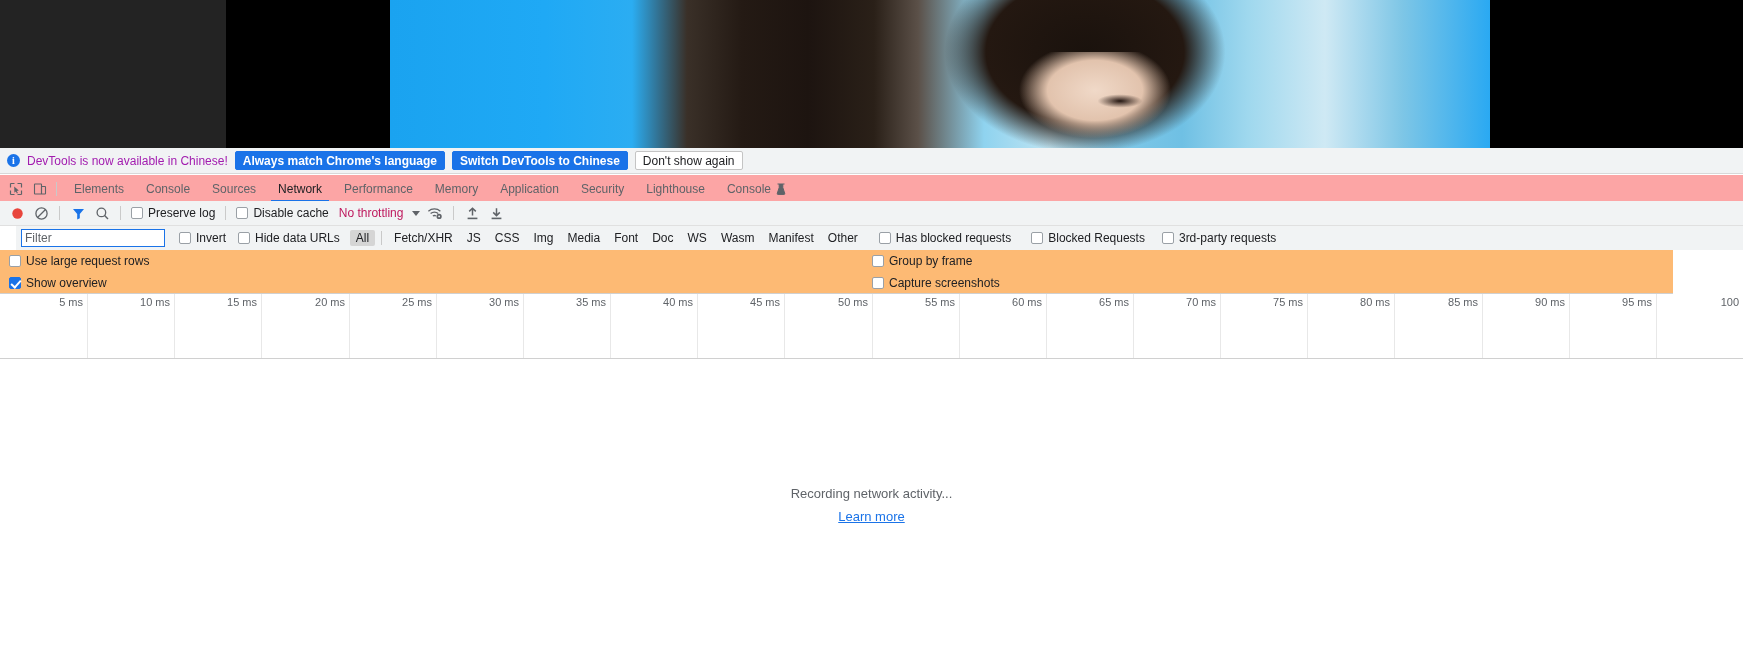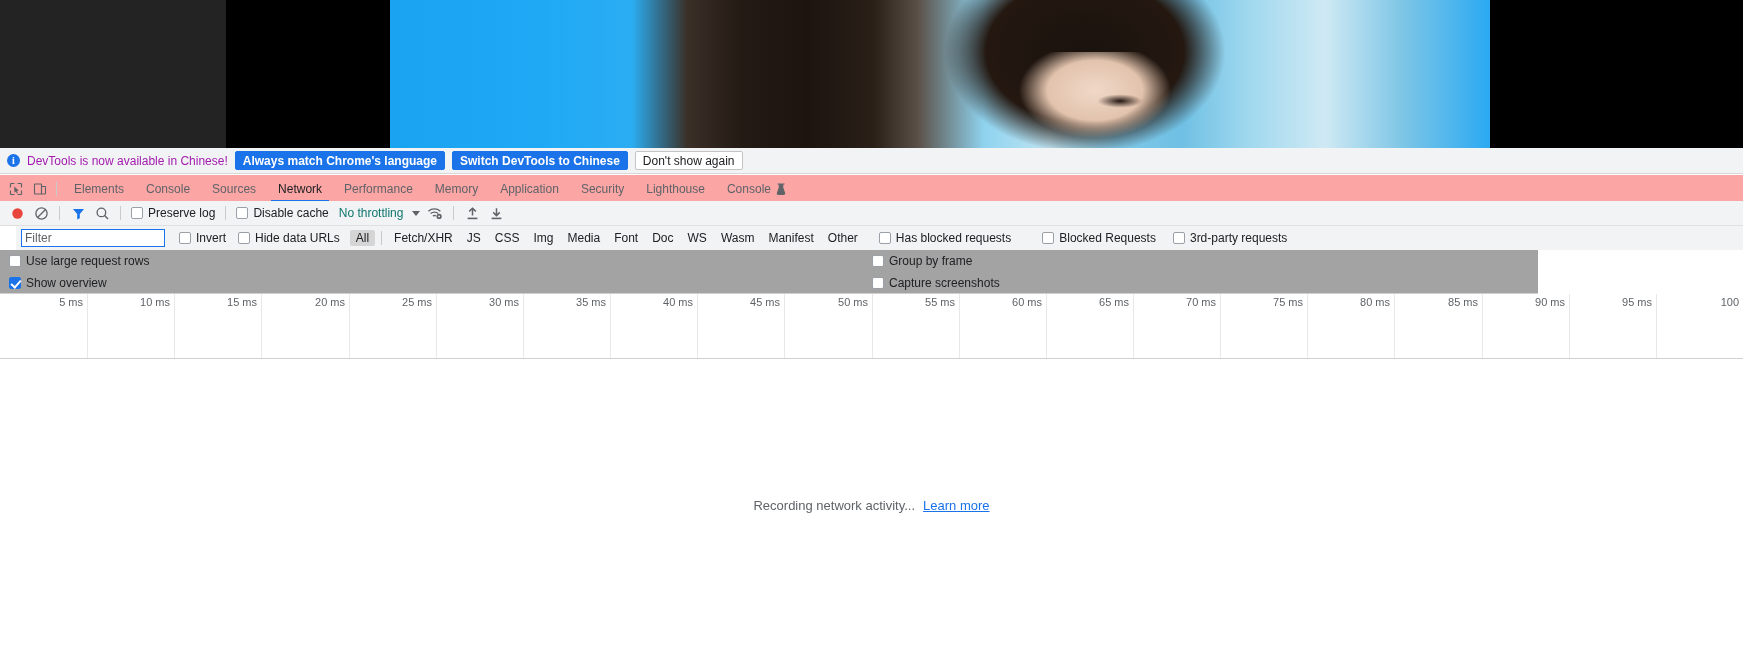--- a/index.html
+++ b/index.html
@@ -153,21 +153,21 @@
     border: 1px solid #9aa0a6; border-radius: 2px;
     background: #fff; flex: 0 0 auto; position: relative;
   }
   .cb.checked { background: #1a73e8; border-color: #1a73e8; }
   .cb.checked::after {
     content: ''; position: absolute;
     left: 3px; top: 0px; width: 4px; height: 8px;
     border: solid #fff; border-width: 0 2px 2px 0;
     transform: rotate(42deg);
   }
-  .throttle-label { font-size: 12px; color: #0f766e; margin-left: 6px; white-space: nowrap; }
+  .throttle-label { font-size: 12px; color: #be185d; margin-left: 6px; white-space: nowrap; }
   .caret {
     width: 0; height: 0; margin-left: 9px; margin-right: 3px;
     border-left: 4px solid transparent; border-right: 4px solid transparent;
     border-top: 5px solid #5f6368; cursor: pointer;
   }
 
   
   .filter-row {
     position: absolute; left: 16px; top: 226px;
     width: 1743px; height: 24px;
@@ -188,22 +188,22 @@
     font-size: 12px; color: #202124;
     padding: 1px 6px; border-radius: 2px;
     cursor: pointer; white-space: nowrap; margin: 0 1px;
   }
   .chip.selected { background: #d5d5d5; }
   .chip-sep { width: 1px; height: 14px; background: #c9c9c9; margin: 0 5px; }
 
   
   .settings-pane {
     position: absolute; left: 0; top: 250px;
-    width: 1538px; height: 44px;
-    background: #a3a3a3;
+    width: 1673px; height: 44px;
+    background: #fdba74;
     border-bottom: 1px solid #d0d0d0;
   }
   .sp-col-left { position: absolute; left: 5px; top: 0; }
   .sp-col-right { position: absolute; left: 868px; top: 0; }
   .sp-row { height: 22px; display: flex; align-items: center; }
 
   
   .overview {
     position: absolute; left: 0; top: 294px;
     width: 1743px; height: 65px;
@@ -221,21 +221,21 @@
     font-size: 11px; color: #5f6368;
     text-align: right; transform: translateX(-100%);
     padding-right: 4px; white-space: nowrap;
   }
 
   
   .empty-pane {
     position: absolute; left: 0; top: 359px;
     width: 1743px; height: 292px;
     background: #ffffff;
-    display: flex; flex-direction: row;
+    display: flex; flex-direction: column;
     align-items: center; justify-content: center;
     gap: 8px;
   }
   .empty-title { font-size: 13px; color: #5f6368; }
   .empty-sub { font-size: 13px; color: #5f6368; }
   .empty-sub b { color: #202124; font-weight: bold; }
   .empty-link {
     font-size: 13px; color: #1a73e8;
     text-decoration: underline; cursor: pointer;
   }
@@ -397,21 +397,21 @@
     <span class="chip">Font</span>
     <span class="chip">Doc</span>
     <span class="chip">WS</span>
     <span class="chip">Wasm</span>
     <span class="chip">Manifest</span>
     <span class="chip">Other</span>
     <label class="cb-wrap" style="margin-left:14px">
       <span class="cb"></span>
       <span>Has blocked requests</span>
     </label>
-    <label class="cb-wrap" style="margin-left:27px">
+    <label class="cb-wrap" style="margin-left:16px">
       <span class="cb"></span>
       <span>Blocked Requests</span>
     </label>
     <label class="cb-wrap" style="margin-left:13px">
       <span class="cb"></span>
       <span>3rd-party requests</span>
     </label>
   </div>
 
   <div class="settings-pane">

